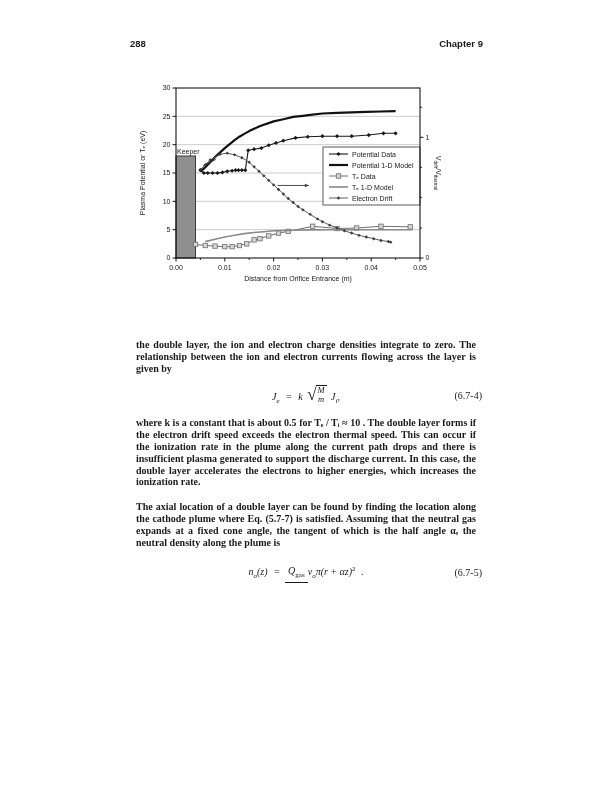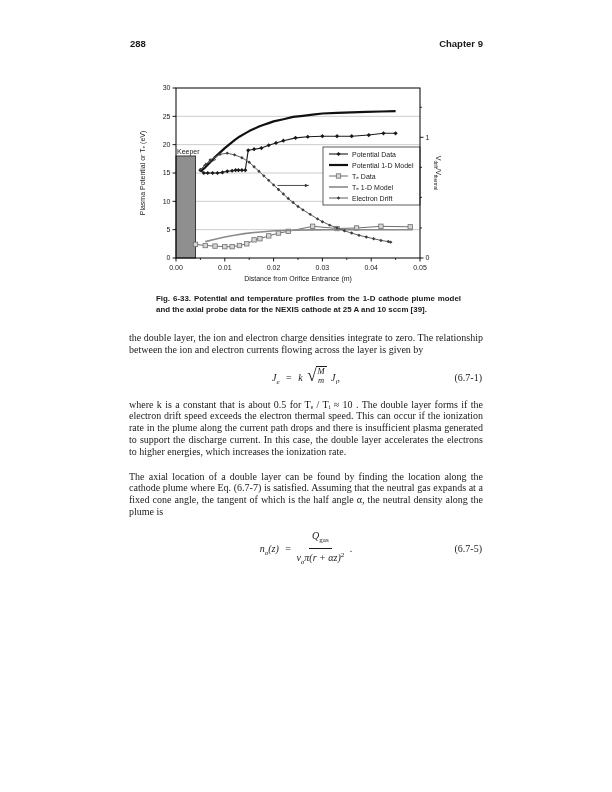--- a/index.html
+++ b/index.html
@@ -7,33 +7,33 @@
         font-family:"Liberation Serif", serif;color:#1a1a1a;overflow:hidden;}
   .header{position:absolute;top:38px;left:130px;width:353px;display:flex;
           justify-content:space-between;font-family:"Liberation Sans",sans-serif;
           font-weight:bold;font-size:9.5px;gap:24px;}
   .figure-block{position:absolute;top:83px;left:133px;width:340px;}
   .chart-svg{display:block;}
   .fig-caption{margin:4px 0 0 23px;width:305px;font-family:"Liberation Sans",sans-serif;
                font-weight:bold;font-size:7.9px;line-height:10.6px;text-align:justify;}
   .body-text{position:absolute;top:331px;left:128px;width:356px;font-size:10px;
              line-height:11.8px;text-align:justify;}
-  .body-text p{margin:1px;}
+  .body-text p{margin:8px;font-weight:bold;}
   p.spaced{margin-top:13px;}
   .equation{position:relative;text-align:center;font-style:italic;margin:9px 0 8px 0;
             min-height:26px;display:flex;align-items:center;justify-content:center;}
   .eq-number{position:absolute;right:2px;top:50%;transform:translateY(-50%);
              font-style:normal;}
   .equation sub{font-size:7px;font-style:italic;}
   .equation sup{font-size:7px;font-style:italic;}
   .sqrt{display:inline-flex;align-items:center;margin:0 2px;}
   .sqrt-sign{font-style:normal;font-size:17px;line-height:1;margin-right:-1px;}
   .stack{display:inline-flex;flex-direction:column;align-items:center;
          border-top:1px solid #1a1a1a;padding:0 2px;font-size:8.5px;line-height:1.05;}
-  .frac{display:inline-flex;flex-direction:column;align-items:center;
+  .frac{display:inline-flex;flex-direction:row;align-items:flex-end;
         vertical-align:middle;margin:0 3px;}
   .frac .num{display:block;padding:0 3px 1px 3px;border-bottom:1px solid #1a1a1a;}
   .frac .den{display:block;padding-top:1px;}
   .eq-sp{display:inline-block;width:4px;}
 </style>
 </head>
 <body>
 
 <div class="page">
 
@@ -209,45 +209,44 @@
           <text x="292.5" y="177.4" text-anchor="start" font-family="&quot;Liberation Sans&quot;,sans-serif" font-size="7px" fill="#1a1a1a">0</text>
           <line x1="287" x2="290.5" y1="54.29999999999998" y2="54.29999999999998" stroke="#000" stroke-width="0.9"></line>
           <text x="292.5" y="56.69999999999998" text-anchor="start" font-family="&quot;Liberation Sans&quot;,sans-serif" font-size="7px" fill="#1a1a1a">1</text>
           <line x1="287" x2="289" y1="144.96666666666667" y2="144.96666666666667" stroke="#000" stroke-width="0.8"></line>
           <line x1="287" x2="289" y1="114.36666666666667" y2="114.36666666666667" stroke="#000" stroke-width="0.8"></line>
           <line x1="287" x2="289" y1="84.33333333333333" y2="84.33333333333333" stroke="#000" stroke-width="0.8"></line>
           <line x1="287" x2="289" y1="24.26666666666665" y2="24.26666666666665" stroke="#000" stroke-width="0.8"></line>
           <text x="303" y="90" text-anchor="middle" font-size="7px" transform="rotate(90 303 90)" font-family="&quot;Liberation Sans&quot;,sans-serif" fill="#1a1a1a"><tspan dy="0">V</tspan><tspan font-size="4.6px" dy="1.6">drift</tspan><tspan dy="-1.6">/V</tspan><tspan font-size="4.6px" dy="1.6">thermal</tspan></text>
         </g>
       </svg>
-    <div class="fig-caption">Fig. 6-33. Potential and temperature profiles from the 1-D cathode plume model and the axial probe data for the NEXIS cathode at 25 A and 10 sccm [39].</div>
   </div>
 
   <div class="body-text">
     <p>the double layer, the ion and electron charge densities integrate to zero. The relationship between the ion and electron currents flowing across the layer is given by</p>
 
     <div class="equation">
       <span class="eq-body">
         <i>J</i><sub>e</sub><span class="eq-sp"></span>
         <span style="font-style:normal;">=</span><span class="eq-sp"></span>
         <i>k</i>
         <span class="sqrt">
           <span class="sqrt-sign">√</span>
           <span class="stack">
             <i>M</i>
             <i>m</i>
           </span>
         </span>
         <i>J</i><sub>i</sub><span style="font-style:normal;">,</span>
       </span>
-      <span class="eq-number">(6.7-1)</span>
+      <span class="eq-number">(6.7-4)</span>
     </div>
 
     <p>where k is a constant that is about 0.5 for Tₑ / Tᵢ ≈ 10 . The double layer forms if the electron drift speed exceeds the electron thermal speed. This can occur if the ionization rate in the plume along the current path drops and there is insufficient plasma generated to support the discharge current. In this case, the double layer accelerates the electrons to higher energies, which increases the ionization rate.</p>
-    <p class="spaced">The axial location of a double layer can be found by finding the location along the cathode plume where Eq. (6.7-7) is satisfied. Assuming that the neutral gas expands at a fixed cone angle, the tangent of which is the half angle α, the neutral density along the plume is</p>
+    <p class="spaced">The axial location of a double layer can be found by finding the location along the cathode plume where Eq. (5.7-7) is satisfied. Assuming that the neutral gas expands at a fixed cone angle, the tangent of which is the half angle α, the neutral density along the plume is</p>
 
     <div class="equation" style="margin-top:12px;">
       <span class="eq-body">
         <i>n</i><sub>o</sub><span>(z)</span><span class="eq-sp"></span>
         <span style="font-style:normal;">=</span>
         <span class="frac">
           <span class="num"><i>Q</i><sub style="font-style:normal;">gas</sub></span>
           <span class="den"><i>v</i><sub>o</sub><i>π(r + αz)</i><sup style="font-style:normal;">2</sup></span>
         </span>
         <span style="font-style:normal;">.</span>

